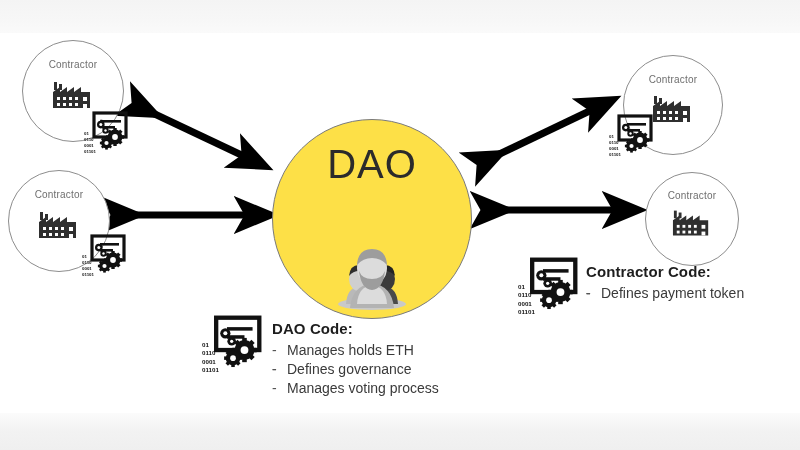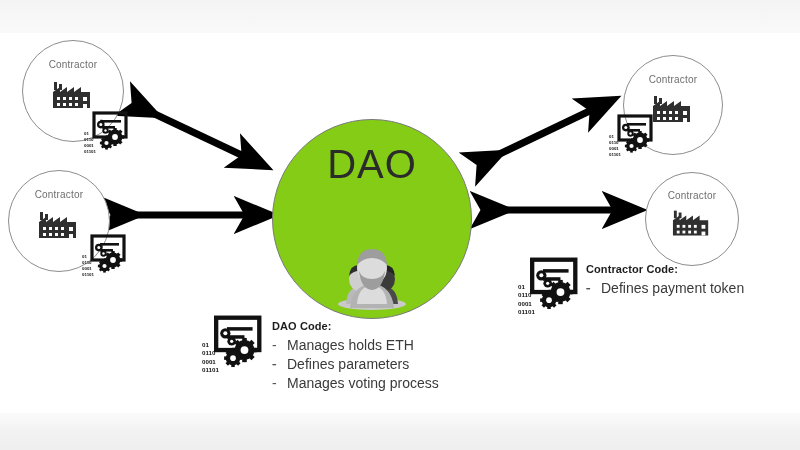--- a/index.html
+++ b/index.html
@@ -25,33 +25,33 @@
   .bubble .clabel{
     position:absolute;left:0;right:0;top:18%;
     text-align:center;color:#6e6e6e;
     font-size:10px;font-weight:400;letter-spacing:.2px;
     font-family:"Liberation Sans",sans-serif;
   }
   .bubble .factory{position:absolute;left:50%;top:54%;transform:translate(-50%,-50%);}
 
   
   .dao{position:absolute;left:272px;top:119px;width:198px;height:198px;
-    border:1.6px solid #7a7a7a;border-radius:50%;background:#84cc16;}
+    border:1.6px solid #7a7a7a;border-radius:50%;background:#fde047;}
   .dao .daotext{position:absolute;left:0;right:0;top:22px;text-align:center;
     font-size:40px;color:#2b2b2b;font-weight:400;letter-spacing:1px;
     font-family:"Liberation Sans",sans-serif;}
   .dao .people{position:absolute;left:50%;top:118px;transform:translateX(-50%);}
 
   
   .codeicon{position:absolute;}
 
   
   .block{position:absolute;}
   .block .head{
-    font-size:11px;font-weight:bold;color:#1d1d1d;
+    font-size:15px;font-weight:bold;color:#1d1d1d;
     margin:0 0 4px 0;letter-spacing:.1px;
     font-family:"Liberation Sans",sans-serif;
   }
   .block ul{list-style:none;margin:0;padding:0;}
   .block li{
     font-size:14px;color:#3a3a3a;line-height:19px;
     position:relative;padding-left:15px;white-space:nowrap;
     font-family:"Liberation Sans",sans-serif;
   }
   .block li .dash{position:absolute;left:0;top:0;color:#555;}
@@ -354,21 +354,21 @@
             <circle cx="0" cy="0" r="2.1" fill="#fff"></circle>
         </g>
       </g>
     </svg>
   </div>
   <div class="block" style="left:272px;top:320px;">
     <div class="head">DAO Code:</div>
     <ul>
       <li><span class="dash">-</span><span>Manages holds ETH</span></li>
       <li><span class="dash">-</span></li>
-      <li><span class="dash">-</span><span>Defines parameters</span></li>
+      <li><span class="dash">-</span><span>Defines governance</span></li>
       <li><span class="dash">-</span><span>Manages voting process</span></li>
     </ul>
   </div>
 
   <div class="codeicon" style="left:516px;top:258px;">
     <svg width="62" height="60" viewBox="0 0 46 44">
       <rect x="12" y="1" width="32" height="24" fill="none" stroke="#111" stroke-width="3.2"></rect>
       <rect x="20" y="8" width="19" height="2.6" fill="#111"></rect>
       <rect x="20" y="14" width="13" height="2.6" fill="#111"></rect>
       <g fill="#111" font-family="'Liberation Sans',sans-serif" font-size="4.6" font-weight="bold">

